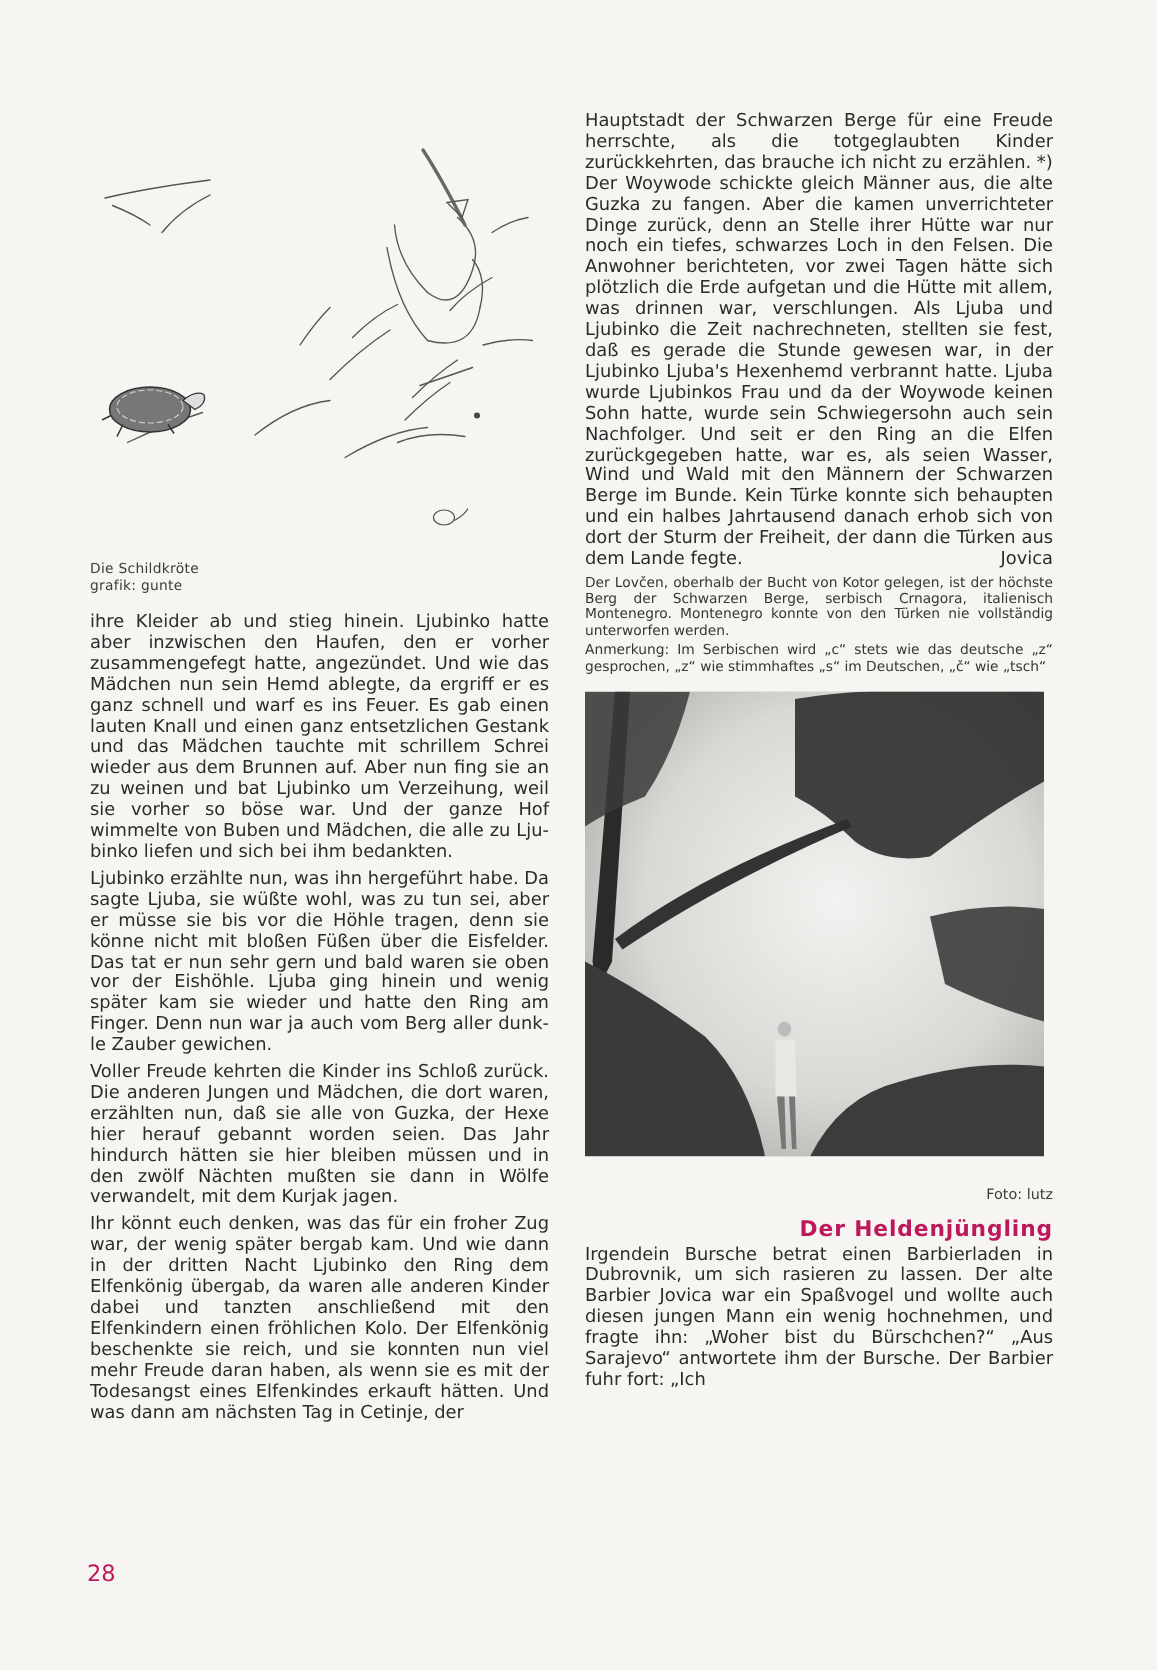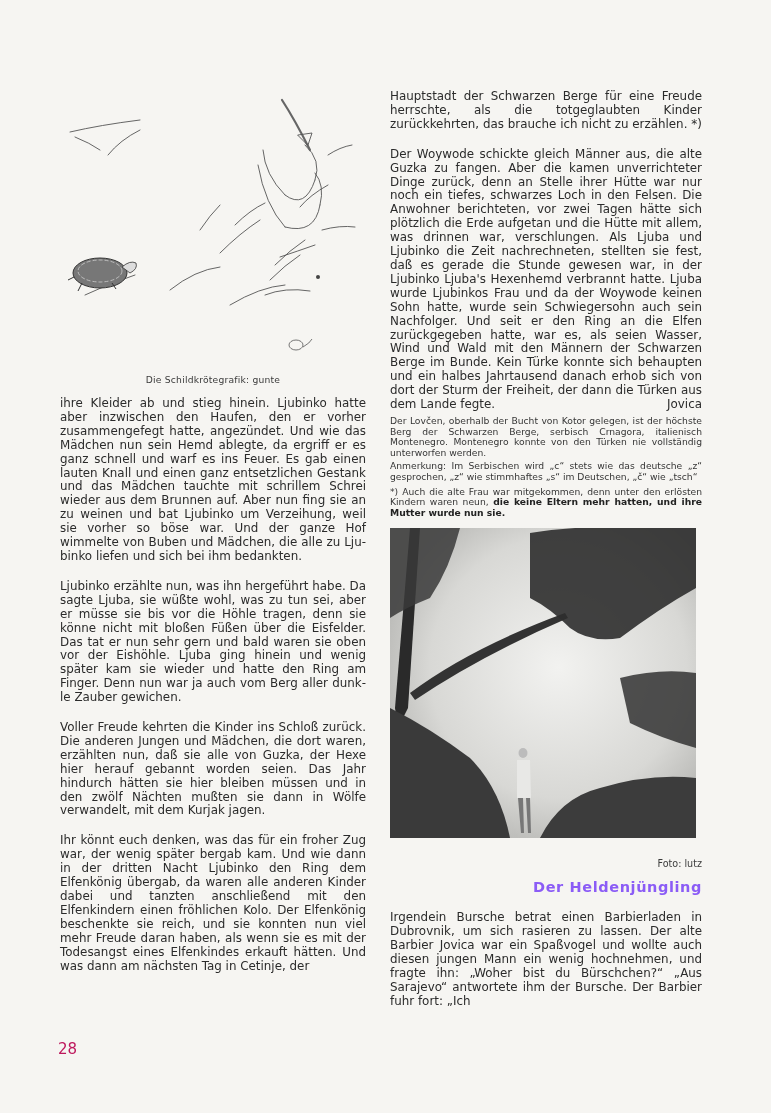--- a/index.html
+++ b/index.html
@@ -5,30 +5,30 @@
   html, body { margin: 0; padding: 0; }
   body {
     width: 771px; height: 1113px; background: #f6f5f2; position: relative; overflow: hidden;
     color: #2b2b2b; font-family: "DejaVu Sans", sans-serif;
   }
   .col { position: absolute; }
   .left { left: 60px; top: 55px; width: 306px; }
   .right { left: 390px; top: 74px; width: 312px; }
   .figure { position: relative; width: 306px; height: 318px; }
   .figure svg { position: absolute; left: 0; top: 0; }
-  .caption { display: flex; justify-content: center; font-size: 9.2px; color: #3b3b3b; margin-top: 1px; letter-spacing: 0.2px; }
-  .para { font-size: 11.9px; line-height: 13.9px; text-align: justify; margin: 16px 0 4px 0; hyphens: manual; }
+  .caption { display: flex; justify-content: center; font-size: 9.2px; color: #3b3b3b; margin-top: 1px; letter-spacing: 0.2px; flex-direction: column; }
+  .para { font-size: 11.9px; line-height: 13.9px; text-align: justify; margin: 0 0 4px 0; hyphens: manual; }
   .left .para:first-of-type { margin-top: 12px; }
   .signature { display: block; text-align: right; margin-top: -13.9px; }
   .note { font-size: 9.2px; line-height: 10.6px; text-align: justify; margin: 3px 0 0 0; color: #363636; }
   .footnote { font-size: 9.2px; line-height: 10.6px; text-align: justify; margin: 4px 0 0 0; color: #363636; }
   .footnote b { color: #222; }
   .photo { position: relative; width: 306px; height: 310px; margin-top: 10px; background: #d9d9d6; overflow: hidden; }
   .photo-credit { text-align: right; font-size: 9.6px; margin-top: 20px; color: #3b3b3b; }
-  .heading { text-align: right; font-family: "DejaVu Sans", sans-serif; font-weight: bold; font-size: 14.5px; letter-spacing: 0.6px; margin: 10px 0 2px 0; color: #8b5cf6; }
+  .heading { text-align: right; font-family: "DejaVu Sans", sans-serif; font-weight: bold; font-size: 14.5px; letter-spacing: 0.6px; margin: 10px 0 2px 0; color: #be185d; }
   .page-number { position: absolute; left: 58px; top: 1040px; font-size: 15px; color: #be185d; }
 </style>
 </head>
 <body>
 
 <div class="col left">
   <div class="figure">
     <svg width="306" height="318" viewBox="0 0 306 318">
       <g fill="none" stroke="#555" stroke-width="0.9" stroke-linecap="round">
 
@@ -83,21 +83,20 @@
   <p class="para">Voller Freude kehrten die Kinder ins Schloß zurück. Die anderen Jungen und Mädchen, die dort waren, erzählten nun, daß sie alle von Guzka, der Hexe hier herauf gebannt worden seien. Das Jahr hindurch hätten sie hier bleiben müssen und in den zwölf Näch­ten mußten sie dann in Wölfe verwandelt, mit dem Kurjak jagen.</p>
   <p class="para">Ihr könnt euch denken, was das für ein fro­her Zug war, der wenig später bergab kam. Und wie dann in der dritten Nacht Ljubinko den Ring dem Elfenkönig übergab, da waren alle anderen Kinder dabei und tanzten an­schließend mit den Elfenkindern einen fröh­lichen Kolo. Der Elfenkönig beschenkte sie reich, und sie konnten nun viel mehr Freude daran haben, als wenn sie es mit der Todes­angst eines Elfenkindes erkauft hätten. Und was dann am nächsten Tag in Cetinje, der</p>
 </div>
 
 <div class="col right">
   <p class="para" style="margin-bottom:0">Hauptstadt der Schwarzen Berge für eine Freu­de herrschte, als die totgeglaubten Kinder zurückkehrten, das brauche ich nicht zu er­zählen. *)</p>
   <p class="para" style="margin-bottom:0">Der Woywode schickte gleich Männer aus, die alte Guzka zu fangen. Aber die kamen un­verrichteter Dinge zurück, denn an Stelle ihrer Hütte war nur noch ein tiefes, schwarzes Loch in den Felsen. Die Anwohner berichteten, vor zwei Tagen hätte sich plötzlich die Erde auf­getan und die Hütte mit allem, was drinnen war, verschlungen. Als Ljuba und Ljubinko die Zeit nachrechneten, stellten sie fest, daß es gerade die Stunde gewesen war, in der Ljubinko Ljuba's Hexenhemd verbrannt hatte. Ljuba wurde Ljubinkos Frau und da der Woywode keinen Sohn hatte, wurde sein Schwiegersohn auch sein Nachfolger. Und seit er den Ring an die Elfen zurückgegeben hatte, war es, als seien Wasser, Wind und Wald mit den Männern der Schwarzen Berge im Bunde. Kein Türke konnte sich behaupten und ein halbes Jahrtausend danach erhob sich von dort der Sturm der Freiheit, der dann die Türken aus dem Lande fegte.</p>
   <span class="para signature">Jovica</span>
   <p class="note" style="margin-top:0">Der Lovčen, oberhalb der Bucht von Kotor gelegen, ist der höchste Berg der Schwarzen Berge, serbisch Crna­gora, italienisch Montenegro. Montenegro konnte von den Türken nie vollständig unterworfen werden.</p>
   <p class="note">Anmerkung: Im Serbischen wird „c“ stets wie das deut­sche „z“ gesprochen, „z“ wie stimmhaftes „s“ im Deut­schen, „č“ wie „tsch“</p>
-  <p class="footnote"><span>*) Auch die alte Frau war mitgekommen, denn unter den erlösten Kindern waren neun, </span><b>die keine Eltern mehr hatten, und ihre Mutter wurde nun sie.</b></p>
 
   <div class="photo">
     <svg width="306" height="310" viewBox="0 0 306 310">
       <defs>
         <radialGradient id="sky" cx="55%" cy="45%" r="60%">
           <stop offset="0%" stop-color="#f2f2f0"></stop>
           <stop offset="70%" stop-color="#d8d8d5"></stop>
           <stop offset="100%" stop-color="#b8b8b5"></stop>
         </radialGradient>
       </defs>

